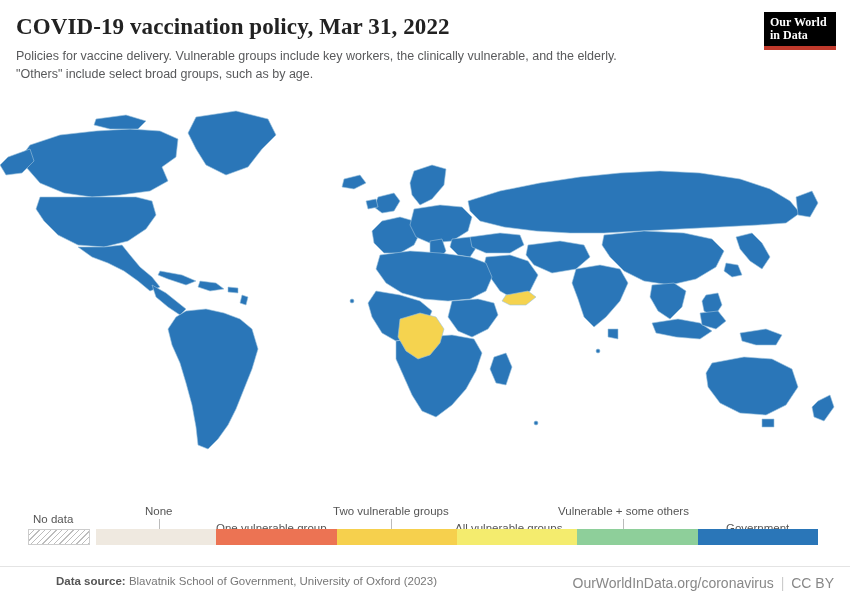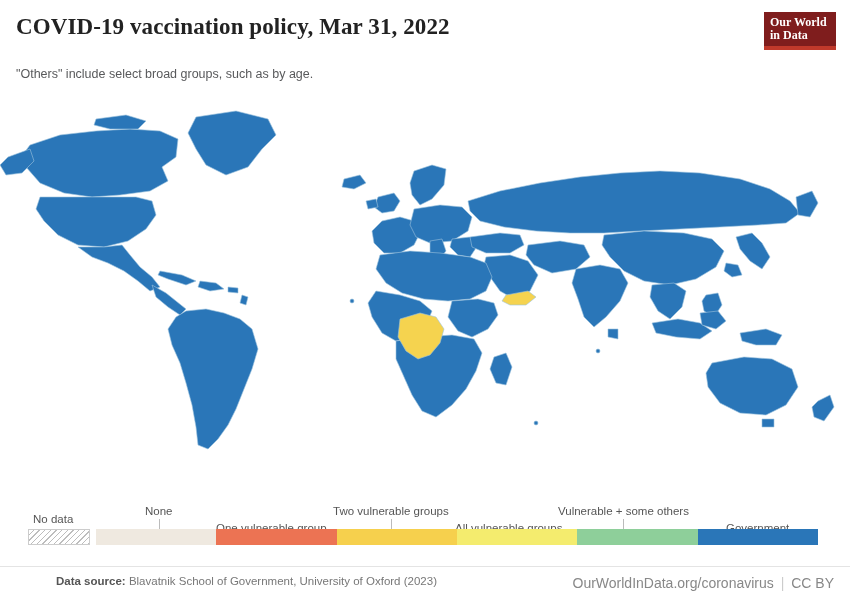--- a/index.html
+++ b/index.html
@@ -46,21 +46,21 @@
     max-width: 720px;
   }
 
   
   .logo {
     position: absolute;
     right: 14px;
     top: 12px;
     width: 72px;
     height: 38px;
-    background: #7f1d1d;
+    background: #000000;
     color: #ffffff;
     font-family: "Liberation Serif", serif;
     font-weight: bold;
     font-size: 12px;
     line-height: 13px;
     padding: 4px 5px 0 6px;
     box-sizing: border-box;
     border-bottom: 4px solid #c0392b;
   }
   .logo .l1, .logo .l2 { display: block; }
@@ -167,21 +167,21 @@
   .footer-right .sep { color: #cccccc; padding: 0 3px; }
 </style>
 </head>
 <body>
 
 <div class="page">
 
   <div class="header">
     <h1 class="title">COVID-19 vaccination policy, Mar 31, 2022</h1>
     <p class="subtitle">
-      <br>
+      <span>Policies for vaccine delivery. Vulnerable groups include key workers, the clinically vulnerable, and the elderly.</span><br>
       <span>"Others" include select broad groups, such as by age.</span>
     </p>
   </div>
 
   <div class="logo">
     <span class="l1">Our World</span>
     <span class="l2">in Data</span>
   </div>
 
   <div class="map-wrap">

